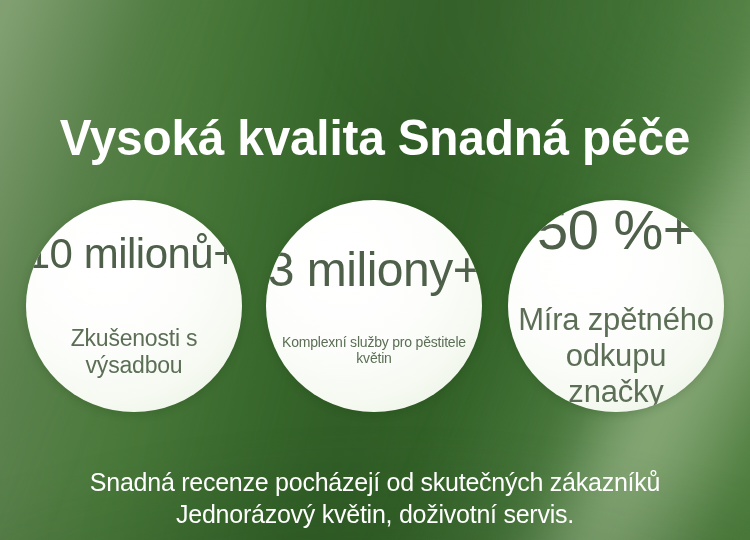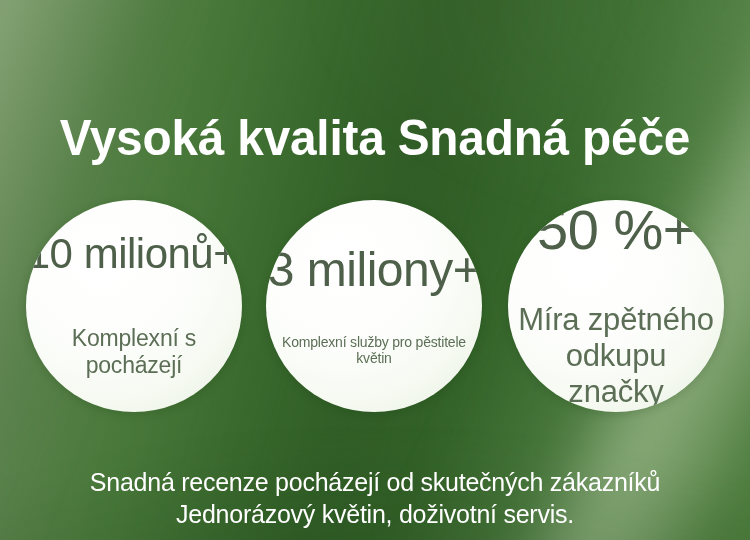--- a/index.html
+++ b/index.html
@@ -186,22 +186,22 @@
 
   <div class="content">
 
     <h1 class="headline">Vysoká kvalita Snadná péče</h1>
 
     <div class="circles">
 
       <div class="stat-circle c1">
         <div class="stat-number">10 milionů+</div>
         <div class="stat-label">
-          <span class="line">Komplexní s</span>
-          <span class="line">pocházejí</span>
+          <span class="line">Zkušenosti s</span>
+          <span class="line">výsadbou</span>
         </div>
       </div>
 
       <div class="stat-circle c2">
         <div class="stat-number">3 miliony+</div>
         <div class="stat-label">
           <span class="line">Komplexní</span>
           <span class="line">služby pro</span>
           <span class="line">pěstitele květin</span>
         </div>

